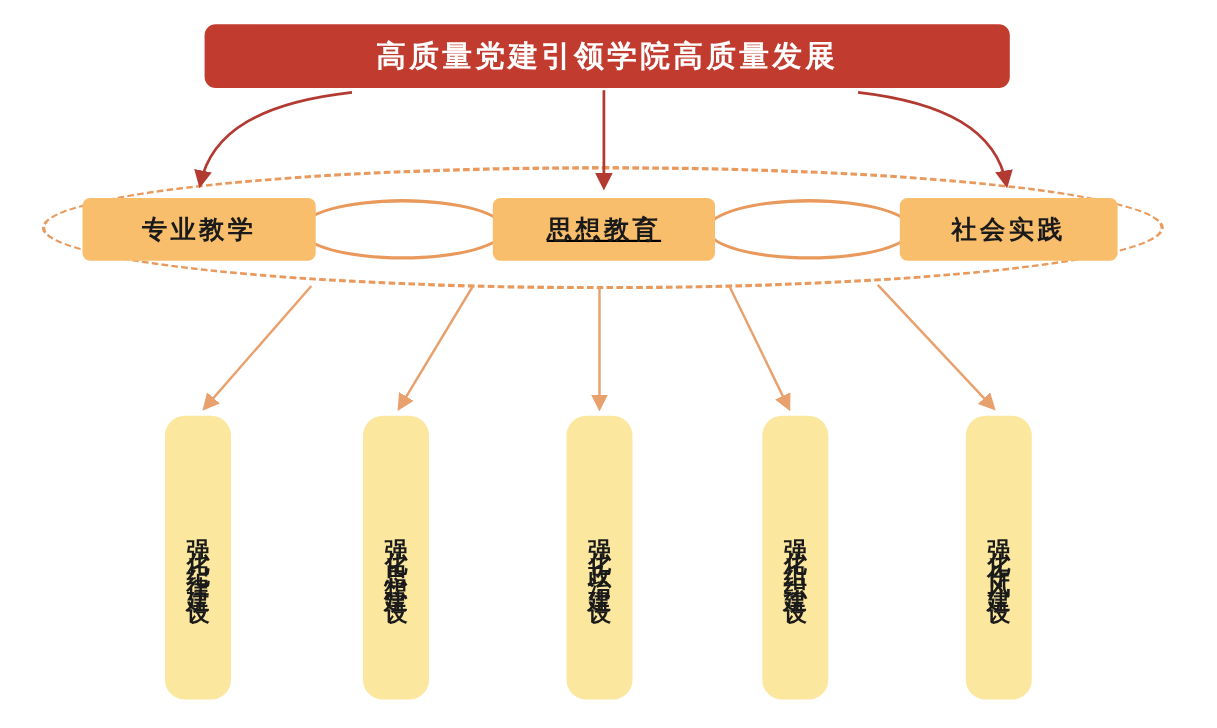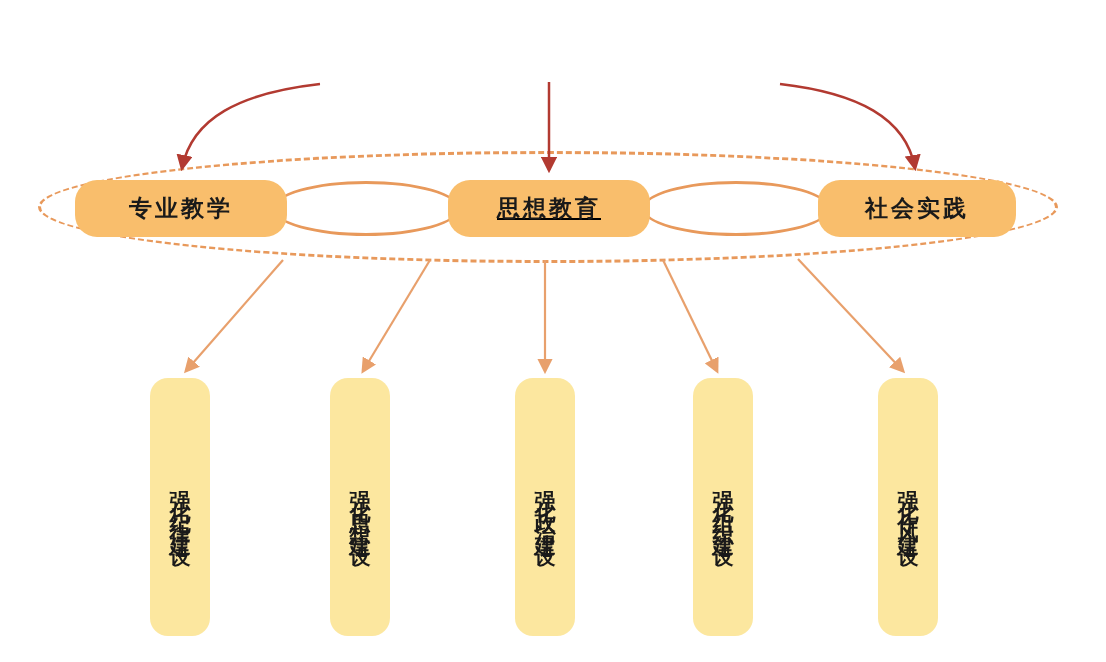--- a/index.html
+++ b/index.html
@@ -60,21 +60,21 @@
   }
   .ring-1 { left: 272px; }
   .ring-2 { left: 642px; }
 
   
   .chain-node {
     position: absolute;
     top: 180px;
     height: 57px;
     background: #F9BE6C;
-    border-radius: 22px;
+    border-radius: 7px;
     display: flex;
     align-items: center;
     justify-content: center;
     z-index: 4;
   }
   .chain-node .node-label {
     color: #1A1A1A;
     font-size: 23px;
     font-weight: bold;
     letter-spacing: 3px;
@@ -144,20 +144,23 @@
     <path d="M 549,82 L 549,170" fill="none" stroke="#B23A31" stroke-width="2.5" marker-end="url(#arrow-red)"></path>
     <path d="M 780,84 C 858,93 906,118 915,168" fill="none" stroke="#B23A31" stroke-width="2.5" marker-end="url(#arrow-red)"></path>
 
     <path d="M 283,260 L 186,371" fill="none" stroke="#E8A06C" stroke-width="2.2" marker-end="url(#arrow-orange)"></path>
     <path d="M 430,260 L 363,371" fill="none" stroke="#E8A06C" stroke-width="2.2" marker-end="url(#arrow-orange)"></path>
     <path d="M 545,260 L 545,371" fill="none" stroke="#E8A06C" stroke-width="2.2" marker-end="url(#arrow-orange)"></path>
     <path d="M 663,260 L 717,371" fill="none" stroke="#E8A06C" stroke-width="2.2" marker-end="url(#arrow-orange)"></path>
     <path d="M 798,259 L 903,371" fill="none" stroke="#E8A06C" stroke-width="2.2" marker-end="url(#arrow-orange)"></path>
   </svg>
 
+  <div class="header-box">
+    <span class="title">高质量党建引领学院高质量发展</span>
+  </div>
 
   <div class="chain-node node-1">
     <span class="node-label">专业教学</span>
   </div>
   <div class="chain-node node-2">
     <span class="node-label">思想教育</span>
   </div>
   <div class="chain-node node-3">
     <span class="node-label">社会实践</span>
   </div>

